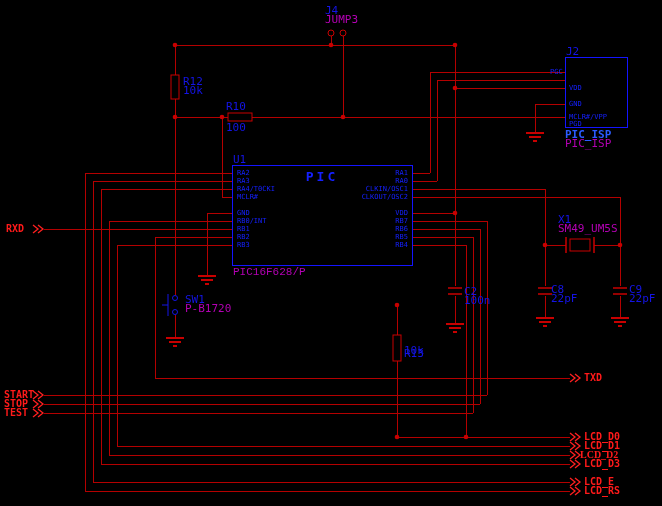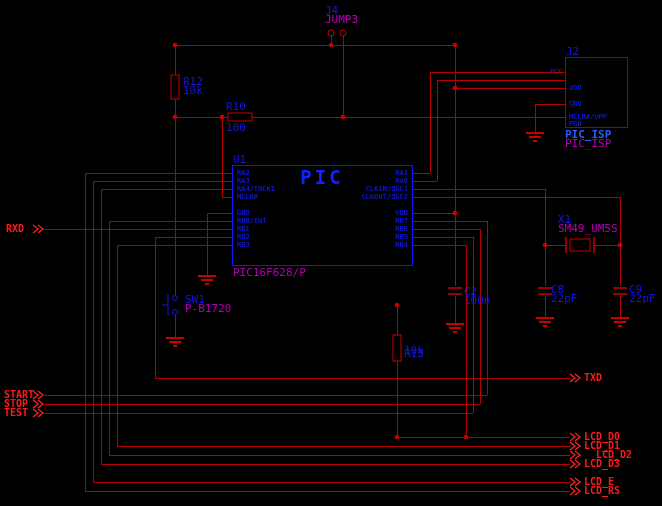--- a/index.html
+++ b/index.html
@@ -8,21 +8,21 @@
   svg{position:absolute;left:0;top:0;}
   .lbl{position:absolute;white-space:pre;}
   .blue{color:#1414e6;}
   .brightblue{color:#2b5cff;font-weight:bold;}
   .mag{color:#b400b4;}
   .red{color:#ff1a1a;font-weight:bold;}
   .pinblue{color:#1420ff;}
   .s7{font-size:7px;line-height:8px;}
   .s8{font-size:11px;line-height:9px;}
   .s9{font-size:10px;line-height:10px;}
-  .title{font-size:19px;line-height:14px;font-weight:bold;letter-spacing:3px;color:#1420ff;}
+  .title{font-size:13px;line-height:14px;font-weight:bold;letter-spacing:3px;color:#1420ff;}
   .pr{width:100px;text-align:right;}
   .center{width:180px;text-align:center;}
   .w{stroke:#b40000;stroke-width:1;}
   .g{stroke:#c80000;stroke-width:2;}
   .sym{stroke:#c80000;stroke-width:1;fill:#000;}
   .plate{stroke:#c80000;stroke-width:1.5;}
   .dot{fill:#c80000;stroke:none;}
   .box{stroke:#1414ff;stroke-width:1;fill:none;}
   .bsym{stroke:#1414e6;stroke-width:1;fill:none;}
   .ar{stroke:#ff2020;stroke-width:1.3;fill:none;}
@@ -237,21 +237,21 @@
         </g>
     <g>
           <polyline class="ar" points="570,487 575,491 570,495"></polyline>
           <polyline class="ar" points="575,487 580,491 575,495"></polyline>
         </g>
   </g>
 </svg>
 
 <div class="lbl blue s8" style="left:233px;top:155px;">U1</div>
 <div class="lbl title center" style="left:232px;top:170px;">PIC</div>
-<div class="lbl mag s8" style="left:233px;top:268px;">PIC16F628/P</div>
+<div class="lbl mag s8" style="left:233px;top:268px;font-family:Liberation Mono, monospace;">PIC16F628/P</div>
 
 <div class="lbl pinblue s7" style="left:237px;top:169px;">RA2</div>
 <div class="lbl pinblue s7" style="left:237px;top:177px;">RA3</div>
 <div class="lbl pinblue s7" style="left:237px;top:185px;">RA4/T0CKI</div>
 <div class="lbl pinblue s7" style="left:237px;top:193px;">MCLR#</div>
 <div class="lbl pinblue s7" style="left:237px;top:209px;">GND</div>
 <div class="lbl pinblue s7" style="left:237px;top:217px;">RB0/INT</div>
 <div class="lbl pinblue s7" style="left:237px;top:225px;">RB1</div>
 <div class="lbl pinblue s7" style="left:237px;top:233px;">RB2</div>
 <div class="lbl pinblue s7" style="left:237px;top:241px;">RB3</div>
@@ -298,18 +298,18 @@
 <div class="lbl blue s8" style="left:185px;top:295px;">SW1</div>
 <div class="lbl mag s8" style="left:185px;top:304px;">P-B1720</div>
 
 <div class="lbl red s9" style="left:6px;top:224px;">RXD</div>
 <div class="lbl red s9" style="left:4px;top:390px;">START</div>
 <div class="lbl red s9" style="left:4px;top:399px;">STOP</div>
 <div class="lbl red s9" style="left:4px;top:408px;">TEST</div>
 <div class="lbl red s9" style="left:584px;top:373px;">TXD</div>
 <div class="lbl red s9" style="left:584px;top:432px;">LCD_D0</div>
 <div class="lbl red s9" style="left:584px;top:441px;">LCD_D1</div>
-<div class="lbl red s9" style="left:596px;top:450px;">LCD_D2</div>
+<div class="lbl red s9" style="left:580px;top:450px;font-family:Liberation Serif, serif;">LCD_D2</div>
 <div class="lbl red s9" style="left:584px;top:459px;">LCD_D3</div>
 <div class="lbl red s9" style="left:584px;top:477px;">LCD_E</div>
 <div class="lbl red s9" style="left:584px;top:486px;">LCD_RS</div>
 
 </div>
 
 </body></html>

